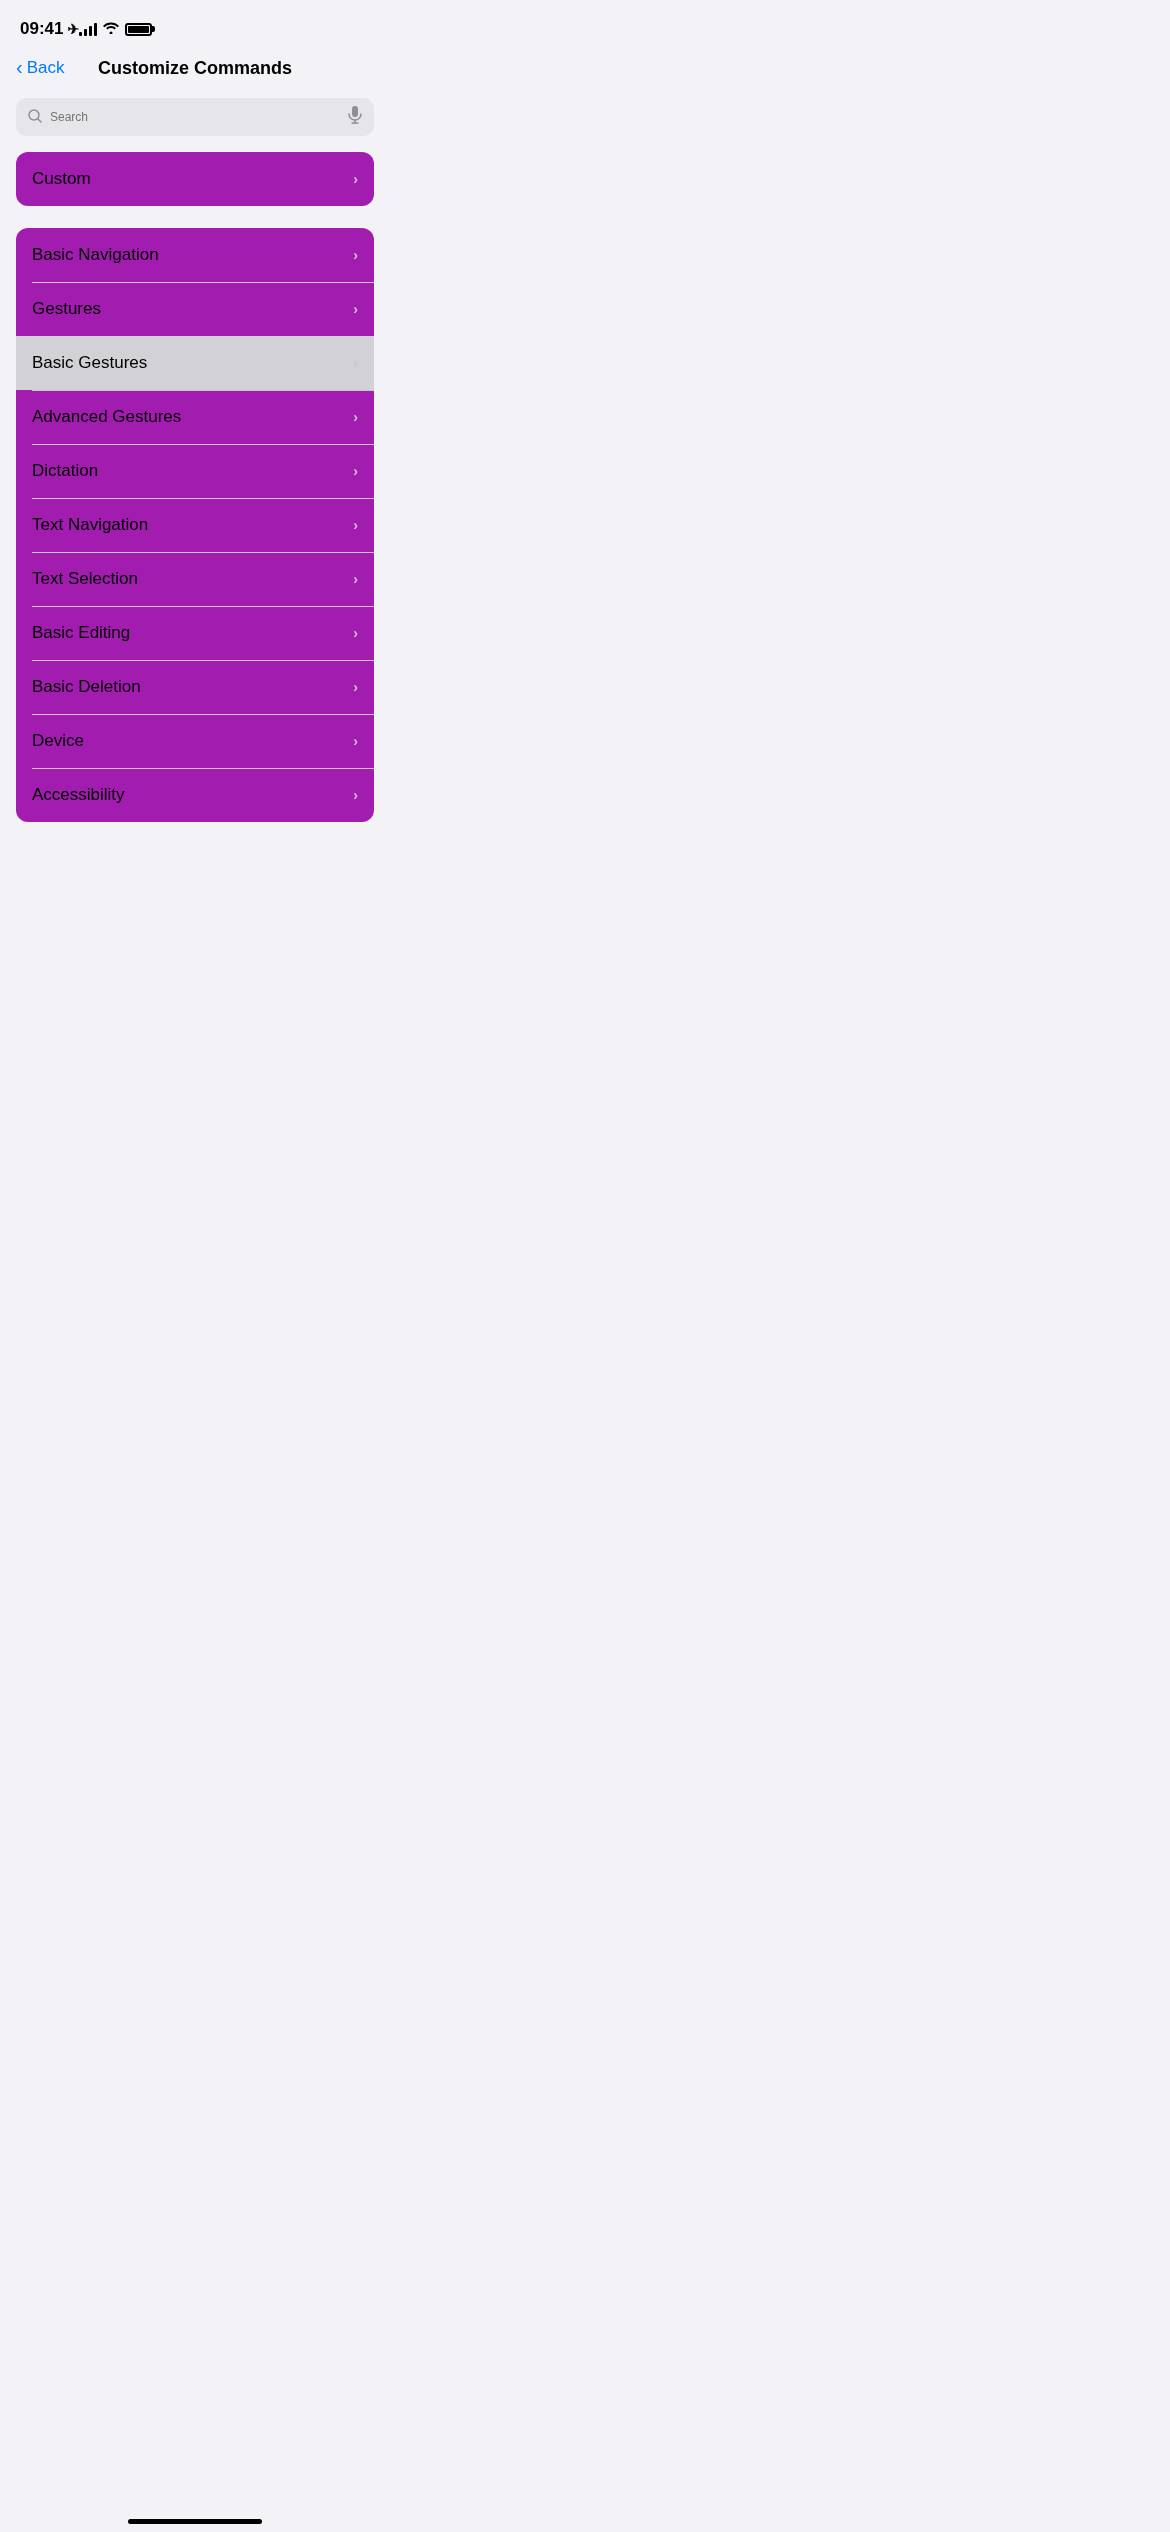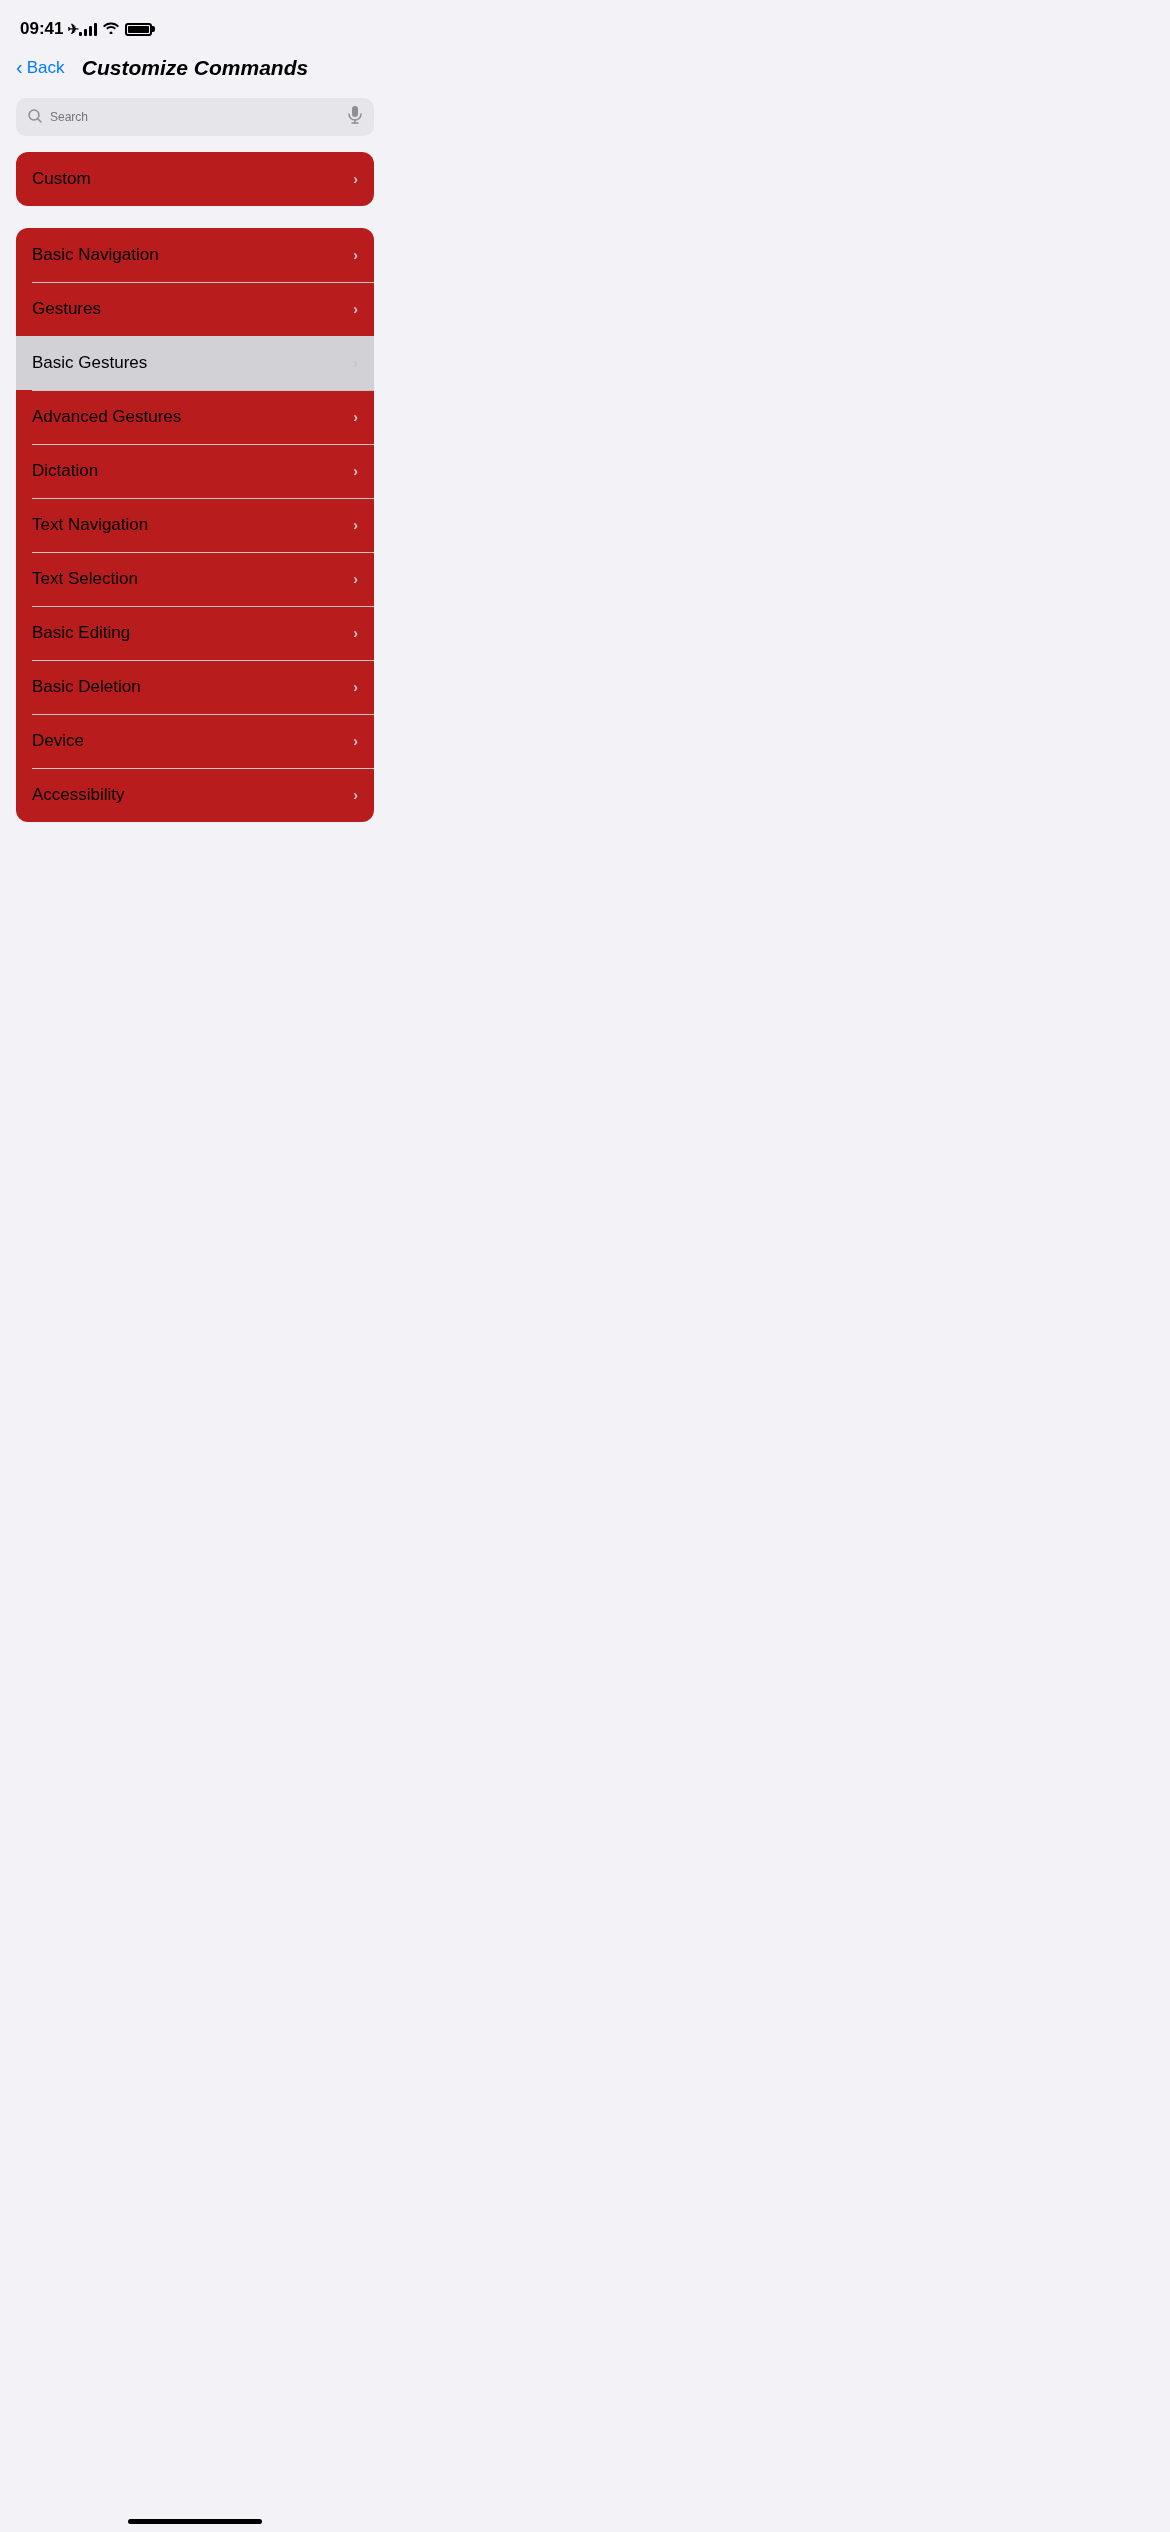--- a/index.html
+++ b/index.html
@@ -104,25 +104,24 @@
     .back-chevron {
       font-size: 20px;
       line-height: 1;
       margin-top: -2px;
     }
 
     .nav-title {
       position: absolute;
       left: 50%;
       transform: translateX(-50%);
-      font-size: 21px;
+      font-size: 18px;
       font-weight: 700;
       color: #000;
       white-space: nowrap;
-      font-style: italic;
     }
 
     .search-container {
       padding: 8px 16px 16px 16px;
     }
 
     .search-bar {
       background: #e5e5ea;
       border-radius: 10px;
       display: flex;
@@ -148,21 +147,21 @@
     .mic-icon {
       color: #8e8e93;
       font-size: 16px;
     }
 
     .section {
       margin: 0 16px 22px 16px;
     }
 
     .card {
-      background: #b91c1c;
+      background: #a21caf;
       border-radius: 12px;
       overflow: hidden;
     }
 
     .list-item {
       display: flex;
       align-items: center;
       justify-content: space-between;
       padding: 0 16px;
       height: 54px;

